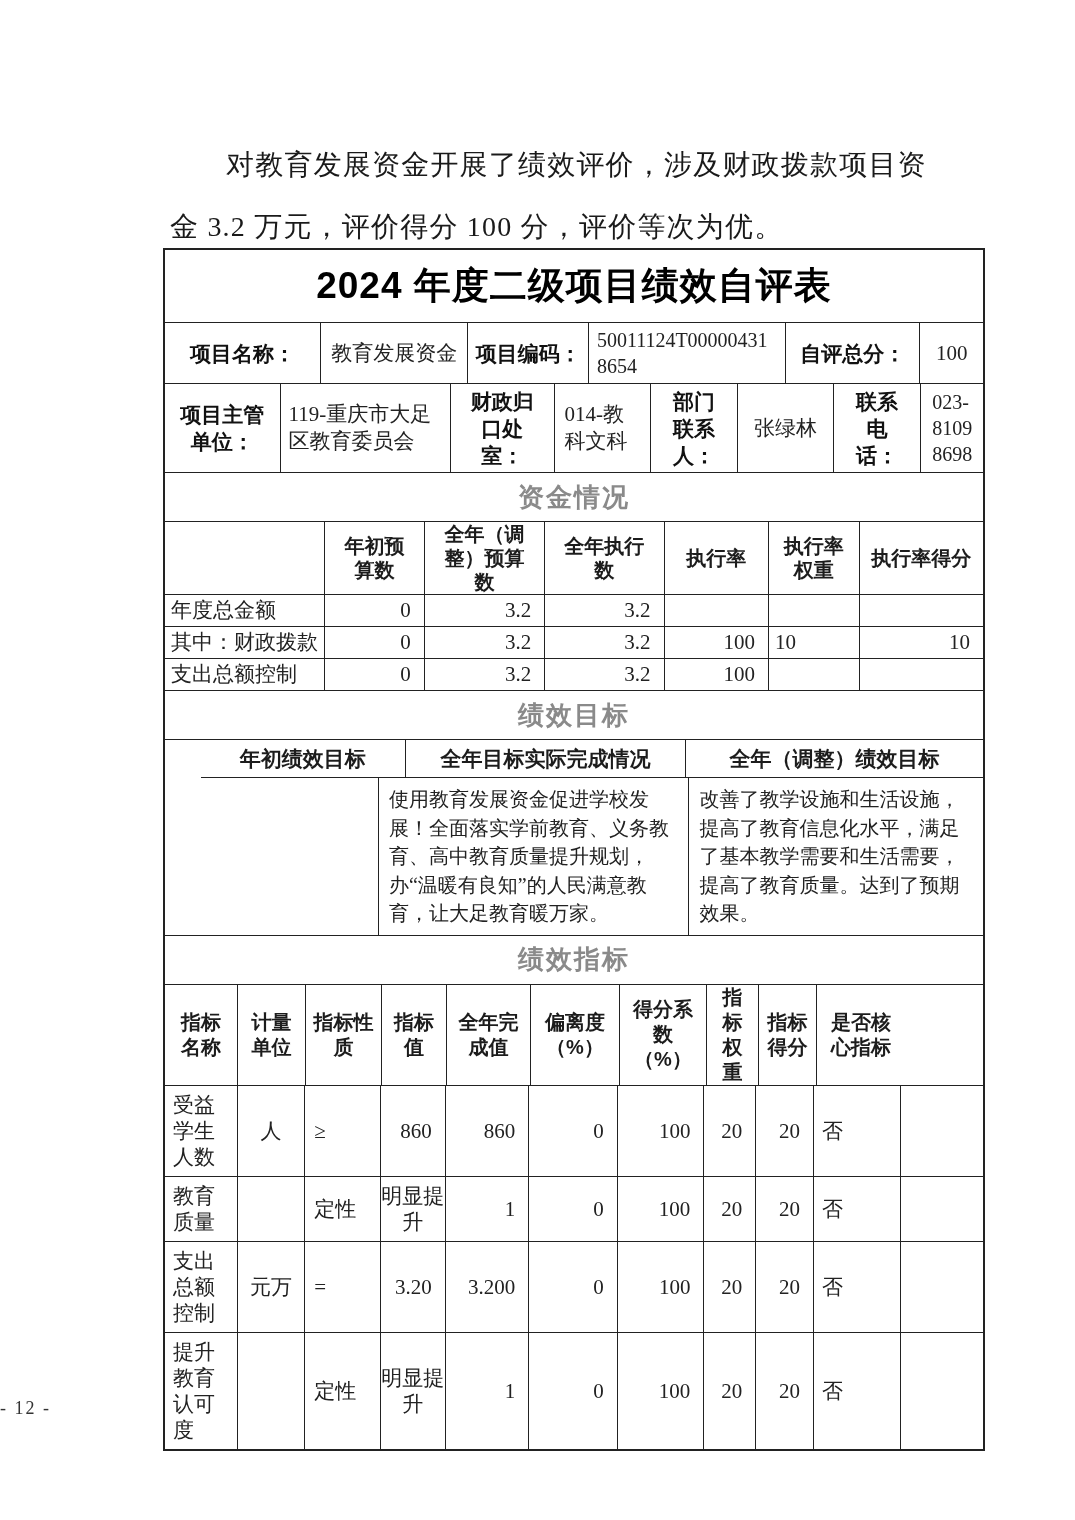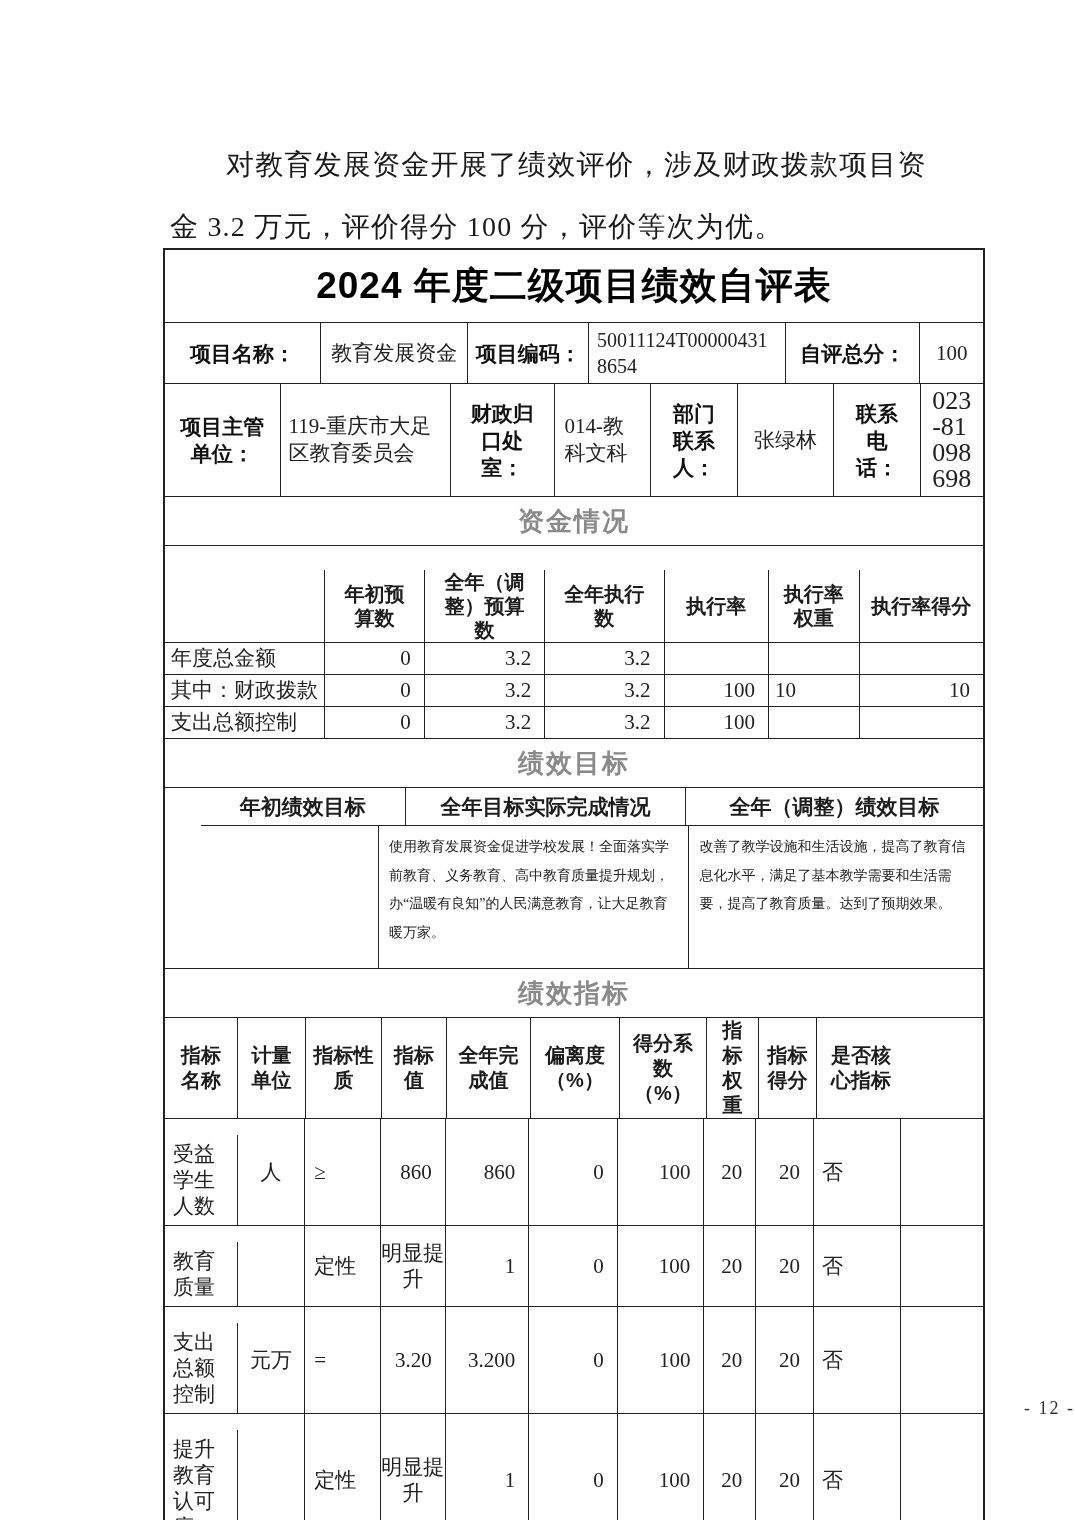--- a/index.html
+++ b/index.html
@@ -29,49 +29,49 @@
   .r1c5{width:135px;}.r1c6{width:63px;}
   
   .info2{min-height:88px;}
   .r2c1{width:118px;padding:0 10px;}
   .r2c2{width:174px;padding:0 8px;text-align:left;justify-content:flex-start;}
   .r2c3{width:106px;padding:0 10px;}
   .r2c4{width:98px;padding:0 10px;text-align:left;justify-content:flex-start;}
   .r2c5{width:89px;padding:0 12px;}
   .r2c6{width:98px;}
   .r2c7{width:89px;padding:0 12px;}
-  .r2c8{width:63px;padding:4px 6px 4px 11px;word-break:break-all;font-size:26px;text-align:left;justify-content:flex-start;line-height:26px;}
-  
-  .fund-h{min-height:62px;margin-top:24px;}
+  .r2c8{width:63px;padding:4px 6px 4px 11px;word-break:break-all;font-size:20px;text-align:left;justify-content:flex-start;line-height:26px;}
+  
+  .fund-h{min-height:62px;}
   .fund-h .c{font-family:"Liberation Sans","DejaVu Sans",sans-serif;font-weight:700;font-size:20px;line-height:24px;padding:0 10px;}
   .fund-h .fc2{padding:0 14px;}
   .fund-r{height:31px;}
   .fund-r .c{line-height:29px;}
   .fc1{width:161px;}.fc2{width:100px;}.fc3{width:121px;}.fc4{width:120px;}
   .fc5{width:105px;}.fc6{width:91px;}.fc7{width:124px;}
   .fund-lab{justify-content:flex-start;text-align:center;padding-left:6px;white-space:nowrap;}
   .pl{justify-content:flex-start;text-align:left;padding-left:6px;}
   
   .goal-h{height:37px;margin-left:36px;}
   .goal-h .c{font-family:"Liberation Sans","DejaVu Sans",sans-serif;font-weight:700;font-size:21px;}
   .goal-b{min-height:142px;}
   .goal-b .c{align-items:flex-start;justify-content:flex-start;text-align:left;
-             padding:7px 10px;line-height:28.5px;font-size:14px;}
+             padding:7px 10px;line-height:28.5px;font-size:20px;}
   .gc1{width:215px;}.gc2{width:312px;}.gc3{width:295px;}
   
   .ind-h{min-height:74px;}
   .ind-h .c{font-family:"Liberation Sans","DejaVu Sans",sans-serif;font-weight:700;font-size:20px;line-height:25px;padding:0 7px;}
   .ic1{width:73px;}.ic2{width:68px;}.ic3{width:76px;}.ic4{width:65px;}.ic5{width:84px;}
   .ic6{width:89px;}.ic7{width:87px;}.ic8{width:52px;}.ic9{width:58px;}.ic10{width:88px;}.ic11{width:82px;}
   .ind-r .c{line-height:26px;}
-  .ind-r .ic1{padding:6px 8px;justify-content:flex-start;text-align:left;margin-top:16px;}
+  .ind-r .ic1{padding:6px 8px;justify-content:flex-start;text-align:left;}
   .ind-r .ic3{justify-content:flex-start;text-align:left;padding-left:9px;}
   .ind-r .ic10{justify-content:flex-start;text-align:left;padding-left:8px;}
   .ir1{min-height:86px;}.ir2{min-height:60px;}.ir3{min-height:82px;}.ir4{min-height:114px;}
-  .footer{position:absolute;top:1398px;left:0;width:100%;text-align:right;font-size:18px;
+  .footer{position:absolute;top:1398px;left:0;width:100%;text-align:left;font-size:18px;
           letter-spacing:2px;color:#333;}
 </style>
 </head>
 <body>
 
 <div class="page">
 
   <p class="intro">对教育发展资金开展了绩效评价，涉及财政拨款项目资金 3.2 万元，评价得分 100 分，评价等次为优。</p>
 
   <div class="sheet">

